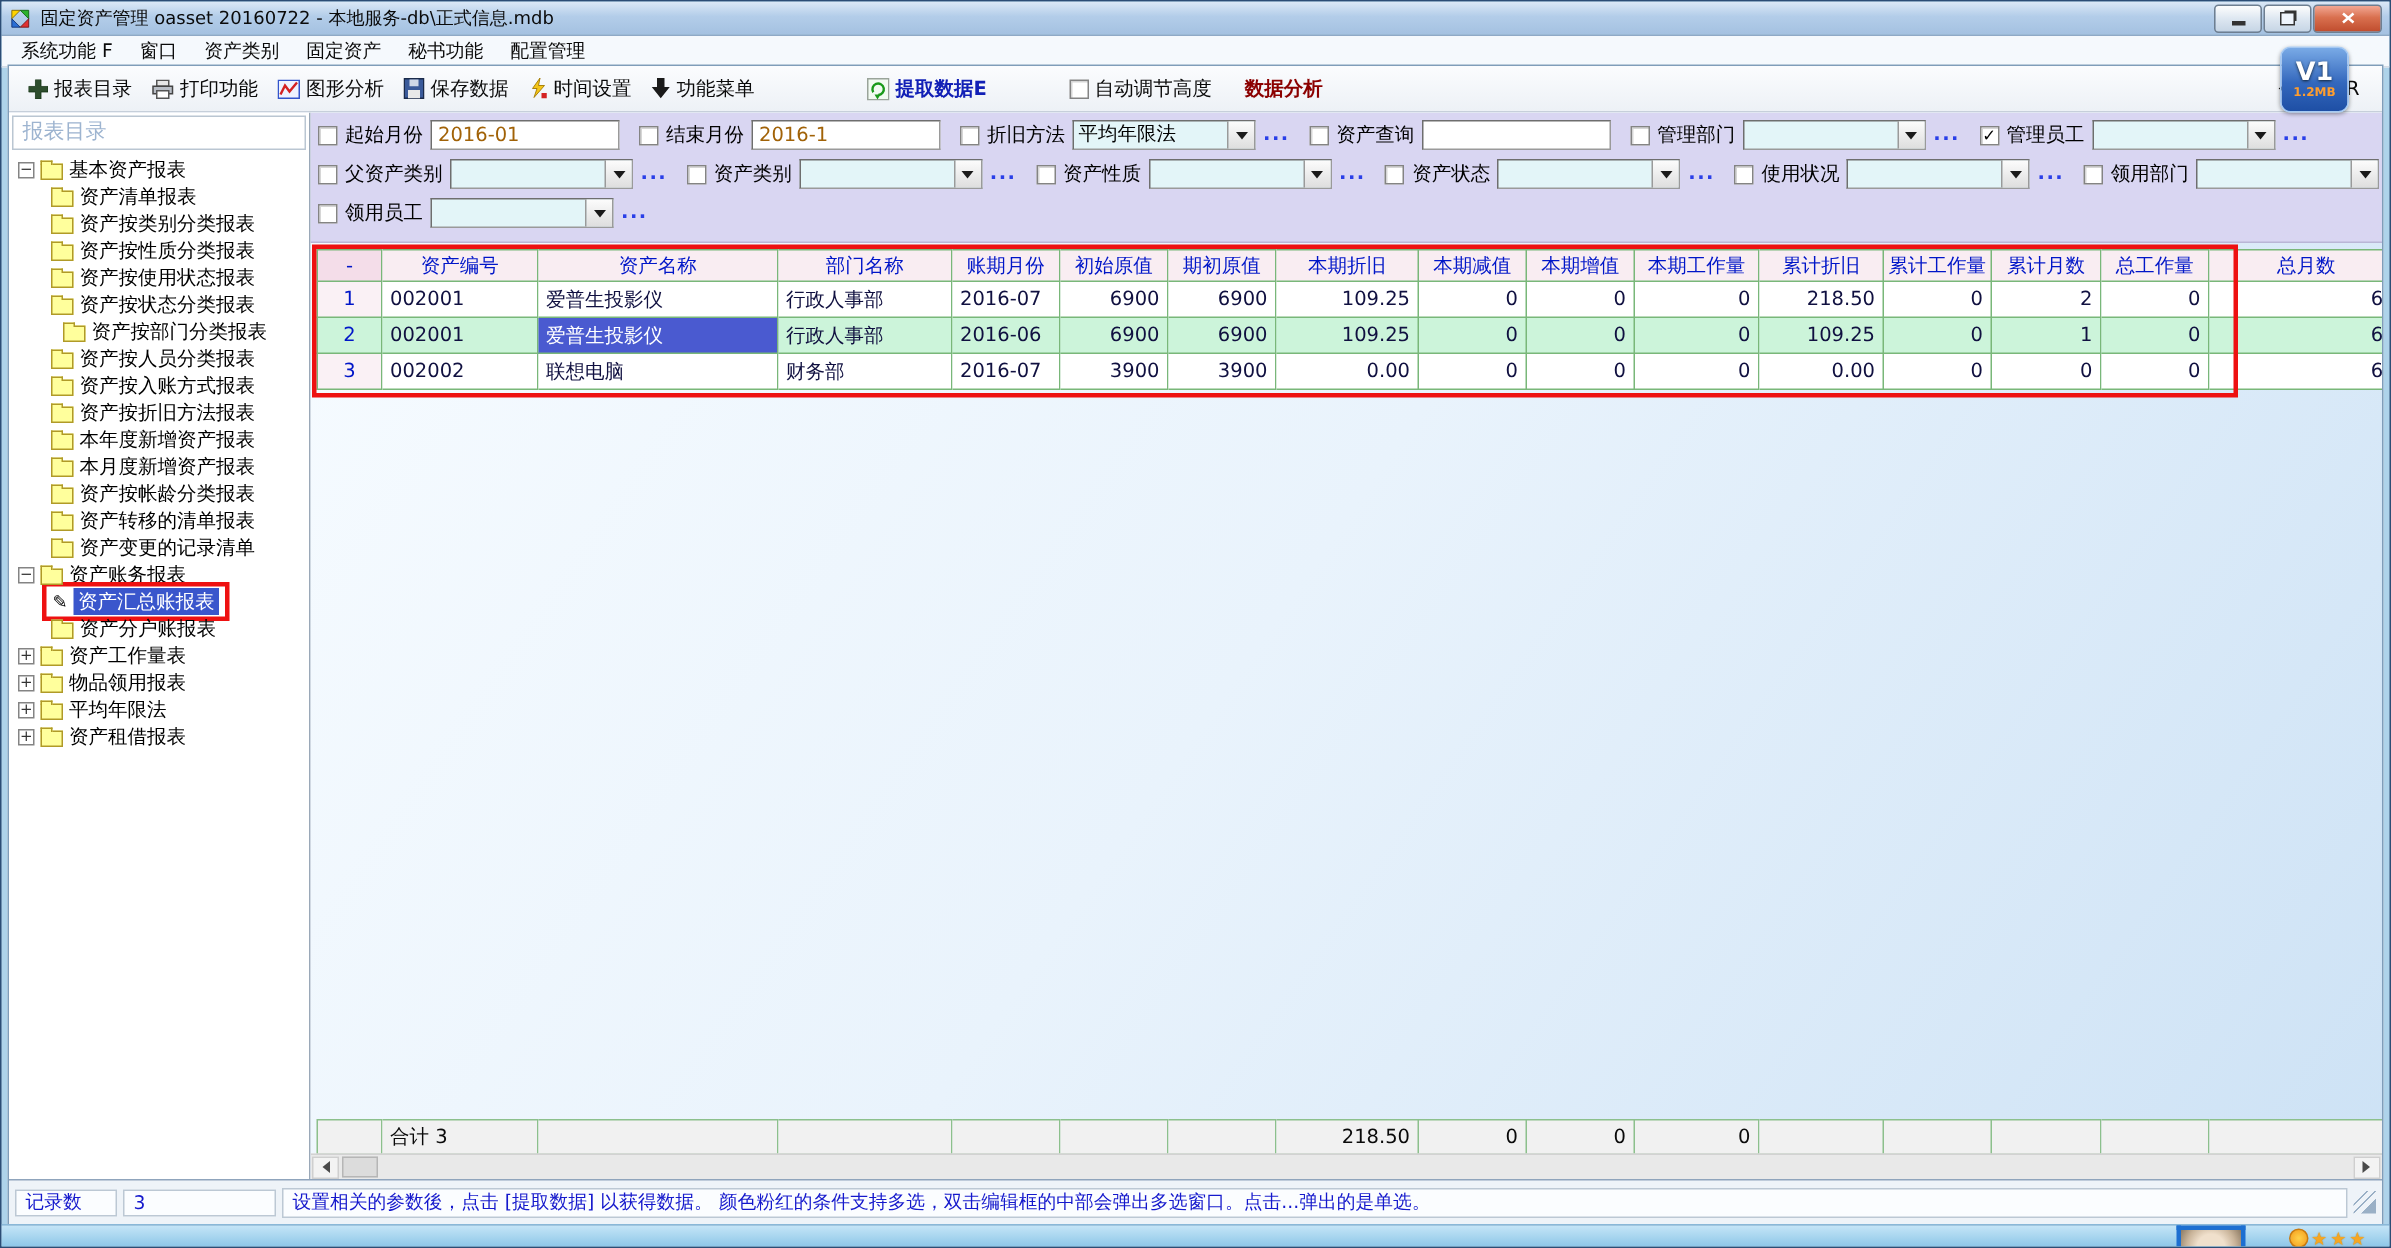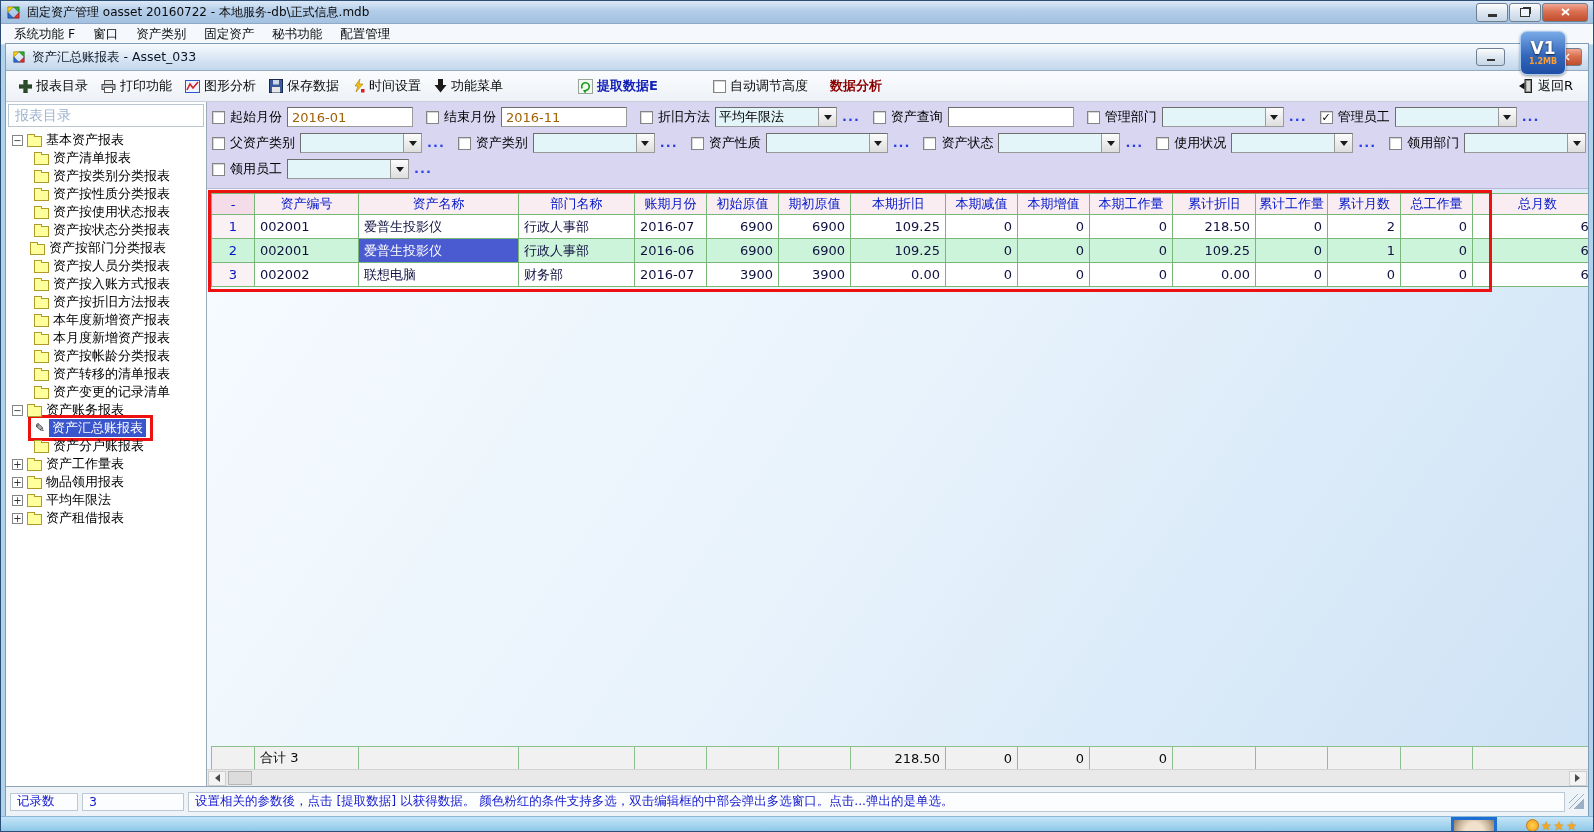--- a/index.html
+++ b/index.html
@@ -147,42 +147,20 @@
       <span class="menu-item">配置管理</span>
     </div>
 
   <div class="va-badge">
     <span class="vtxt">V1</span>
     <span class="vsize">1.2MB</span>
   </div>
 
   <div class="mdi">
 
-    <div class="inner-titlebar">
-      <span style="display:flex;">
-        <svg width="14" height="14" viewBox="0 0 16 16">
-          <polygon points="2,2 8,2 2,8" fill="#ffd400" stroke="#7a6000" stroke-width="0.6"></polygon>
-          <polygon points="14,2 14,8 8,2" fill="#2bb12b" stroke="#0c5c0c" stroke-width="0.6"></polygon>
-          <polygon points="2,14 8,14 2,8" fill="#2b6fd4" stroke="#0c2c6c" stroke-width="0.6"></polygon>
-          <polygon points="14,14 14,8 8,14" fill="#e03030" stroke="#701010" stroke-width="0.6"></polygon>
-        </svg>
-      </span>
-      <span class="ittl">资产汇总账报表 - Asset_033</span>
-      <span class="iwin-controls">
-        <span class="ibtn">
-            <span class="g-min" style="width:8px;height:2px;margin-top:6px;"></span>
-          </span>
-        <span class="badge-spacer"></span>
-        <span class="ibtn close">
-          <svg width="8" height="8">
-              <path d="M1 1 L7 7 M7 1 L1 7" stroke="#fff" stroke-width="1.6"></path>
-            </svg>
-        </span>
-      </span>
-    </div>
 
     <div class="toolbar">
       <span class="tb-item">
         <svg width="13" height="13" viewBox="0 0 14 14">
             <polygon points="5,0 9,0 9,5 14,5 14,9 9,9 9,14 5,14 5,9 0,9 0,5 5,5" fill="#2d4d2d" stroke="#0a2a0a" stroke-width="0.5"></polygon>
           </svg>
         <span>报表目录</span>
       </span>
       <span class="tb-item">
         <svg width="15" height="13" viewBox="0 0 15 13">
@@ -265,21 +243,21 @@
               <span class="tree-label">资产按性质分类报表</span>
             </div>
             <div class="tree-row" style="padding-left: 28px;">
               <span class="folder-ic"></span>
               <span class="tree-label">资产按使用状态报表</span>
             </div>
             <div class="tree-row" style="padding-left: 28px;">
               <span class="folder-ic"></span>
               <span class="tree-label">资产按状态分类报表</span>
             </div>
-            <div class="tree-row" style="padding-left: 24px;">
+            <div class="tree-row" style="padding-left: 36px;">
               <span class="folder-ic"></span>
               <span class="tree-label">资产按部门分类报表</span>
             </div>
             <div class="tree-row" style="padding-left: 28px;">
               <span class="folder-ic"></span>
               <span class="tree-label">资产按人员分类报表</span>
             </div>
             <div class="tree-row" style="padding-left: 28px;">
               <span class="folder-ic"></span>
               <span class="tree-label">资产按入账方式报表</span>
@@ -350,21 +328,21 @@
         <div class="filters" id="filters">
             <div class="f-row">
               <span class="f-field">
                 <span class="cb"></span>
                 <span class="f-label">起始月份</span>
                 <span class="f-input">2016-01</span>
               </span>
               <span class="f-field">
                 <span class="cb"></span>
                 <span class="f-label">结束月份</span>
-                <span class="f-input">2016-11</span>
+                <span class="f-input">2016-1</span>
               </span>
               <span class="f-field">
                 <span class="cb"></span>
                 <span class="f-label">折旧方法</span>
                 <span class="dd">
                   <span class="dd-text">平均年限法</span>
                   <span class="dd-btn"></span>
                 </span>
                 <span class="dots">...</span>
               </span>

